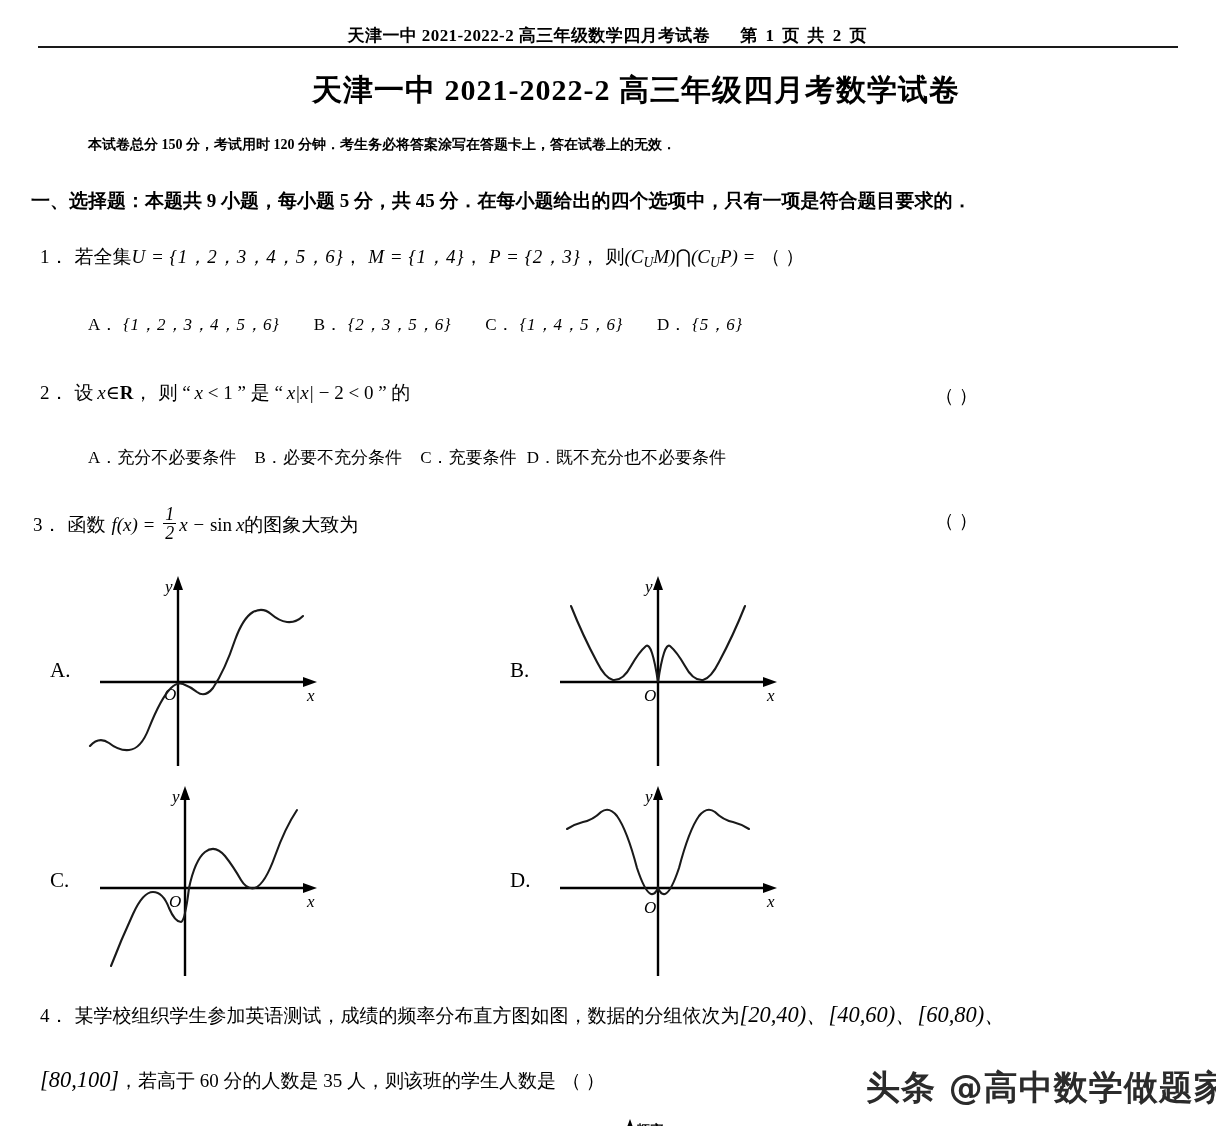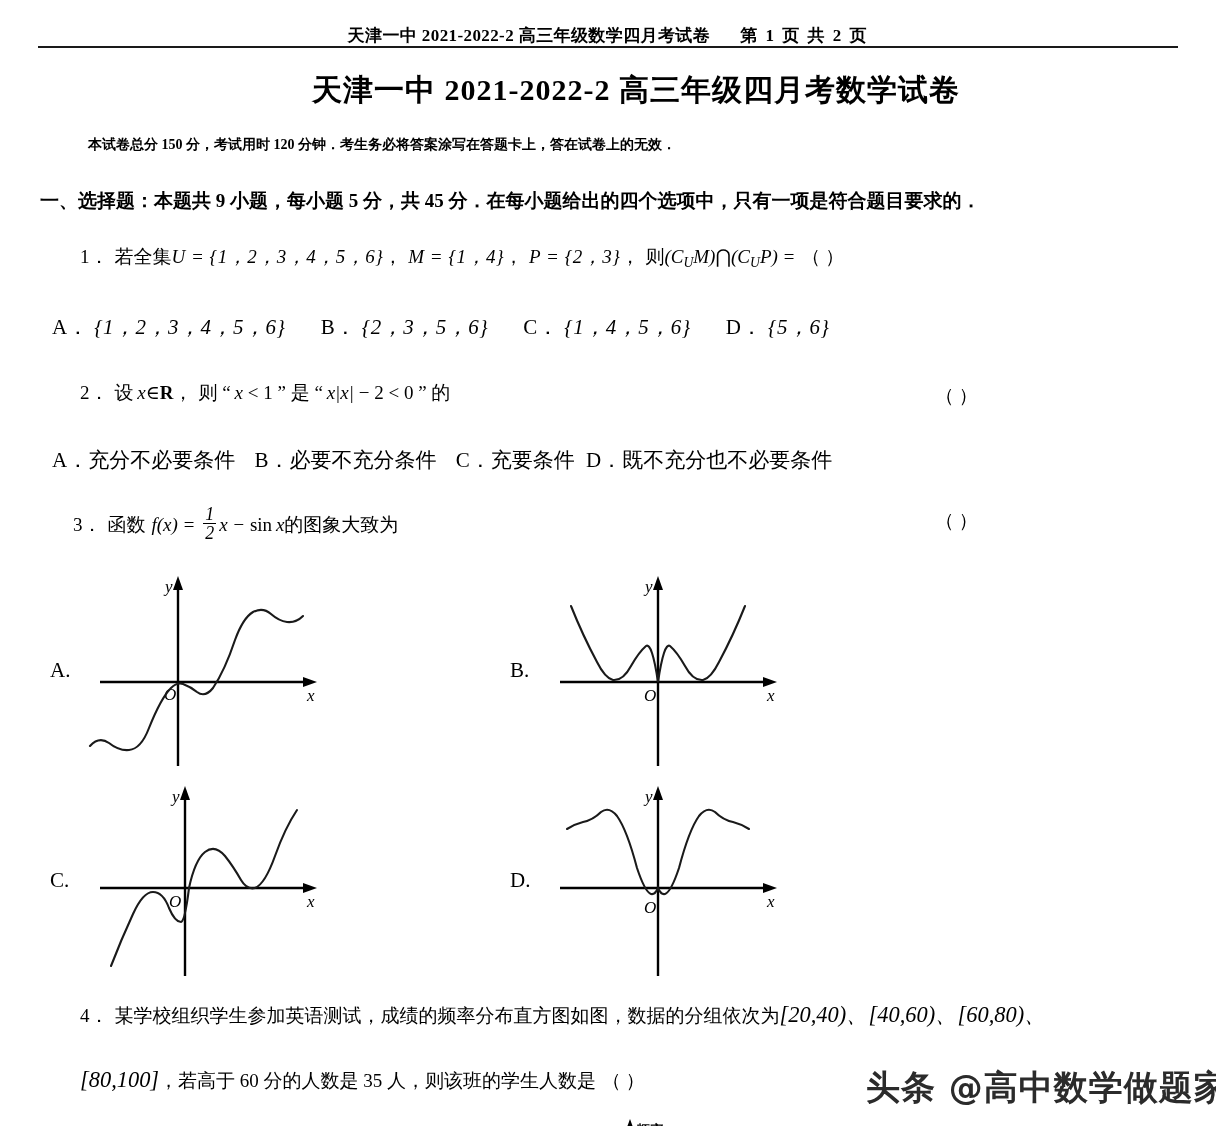--- a/index.html
+++ b/index.html
@@ -58,39 +58,39 @@
     top: 136px;
     left: 88px;
     width: 1060px;
     font-size: 14px;
     font-weight: bold;
     white-space: nowrap;
   }
   .section-heading {
     position: absolute;
     top: 188px;
-    left: 40px;
+    left: 31px;
     width: 1160px;
     font-size: 19px;
     font-weight: bold;
     white-space: nowrap;
   }
 
   
   .q-line {
     position: absolute;
     font-size: 19px;
     white-space: nowrap;
     line-height: 1.1;
-    margin-left: 40px;
   }
   .opt-line {
     position: absolute;
-    font-size: 21px;
-    white-space: nowrap;
+    font-size: 17px;
+    white-space: nowrap;
+    margin-left: 36px;
   }
   .paren-marker {
     position: absolute;
     font-size: 19px;
     white-space: nowrap;
   }
 
   
   .mi { font-style: italic; font-family: "Liberation Serif", serif; }
   .mup { font-style: normal; }

